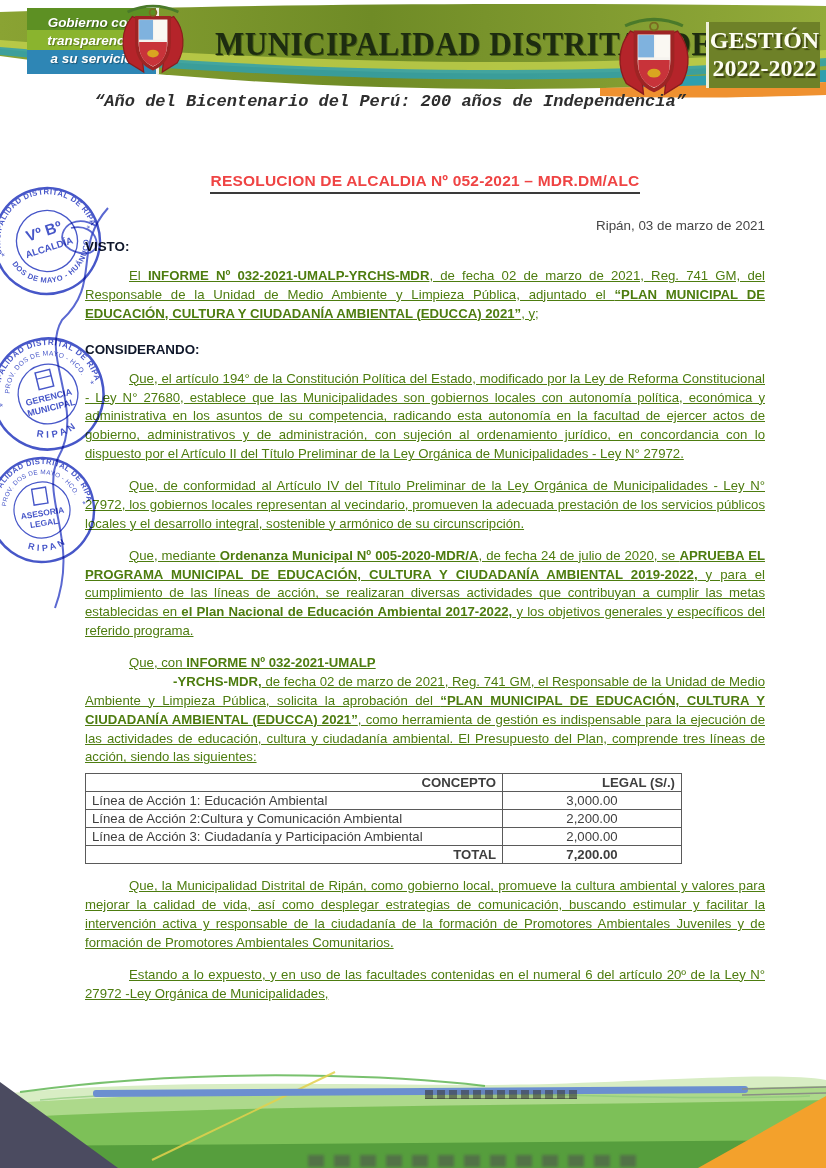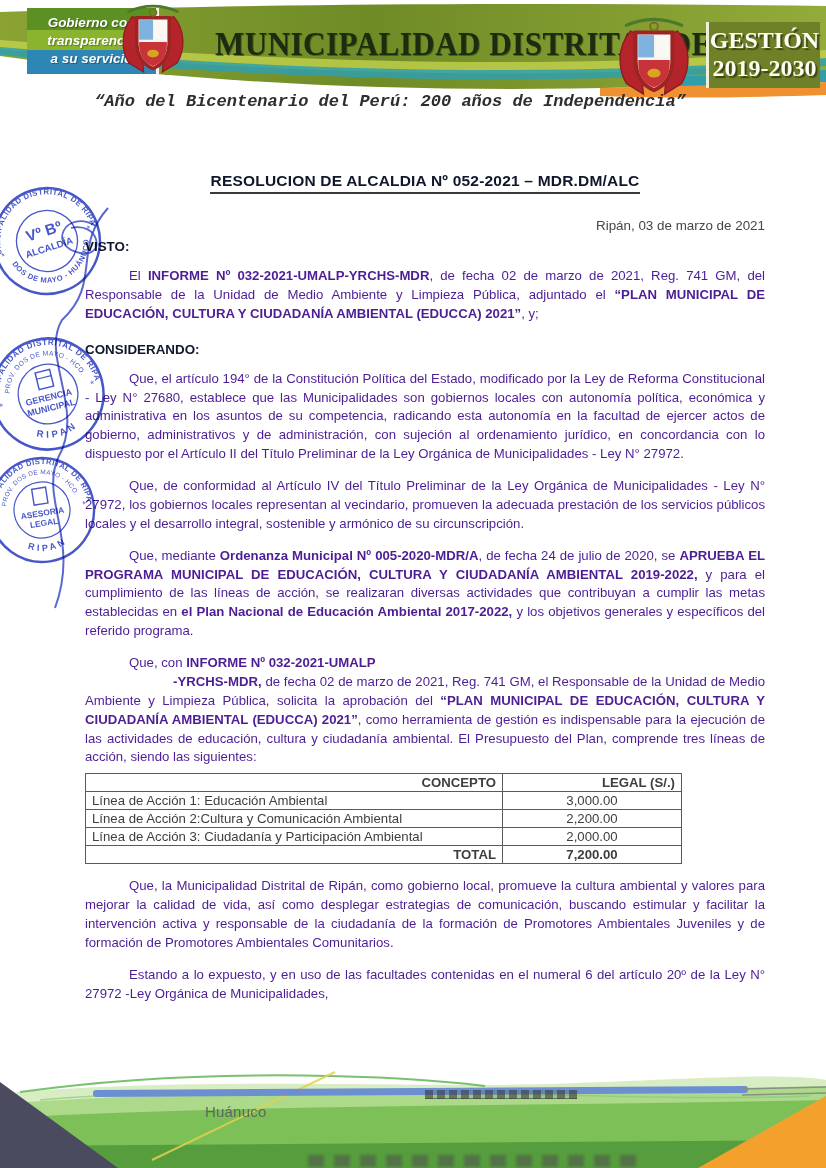--- a/index.html
+++ b/index.html
@@ -40,30 +40,30 @@
   .quote {
     position:absolute; top:92px; left:0; width:780px; text-align:center;
     font-family:Liberation Mono, monospace; font-style:italic; font-weight:bold;
     font-size:17px; color:#2e2e2e;
   }
 
   
   .content { position:absolute; top:150px; left:0; width:826px; padding:0 61px 0 85px; z-index:1; }
   .res-title-wrap { text-align:center; margin-top:22px; }
   .res-title {
-    display:inline-block; font-weight:bold; font-size:15.5px; color:#0f172a;
+    display:inline-block; font-weight:bold; font-size:15.5px; color:#ef4444;
     border-bottom:2px solid #3a3a3a; padding-bottom:2px; letter-spacing:.2px;
   }
   .date-line { text-align:right; margin-top:24px; font-size:13.4px; color:#464646; }
   .label { font-weight:bold; color:#0f172a; font-size:13.4px; }
   .visto-label { margin-top:6px; }
   .considerando-label { margin-top:18px; }
   .para {
     margin-top:13px; font-size:13.2px; line-height:1.43; text-align:justify;
-    text-indent:44px; color:#4c1d95;
+    text-indent:44px; color:#4d7c0f;text-decoration:underline;
   }
 
   
   .budget-table {
     border-collapse:collapse; margin-top:6px; width:597px; font-size:13.2px; color:#3e3e3e;
   }
   .budget-table th, .budget-table td { border:1.6px solid #5a5a5a; padding:1px 6px; }
   .budget-table th { font-weight:bold; text-align:right; }
   .col-concept { width:417px; }
   .cell-cost { text-align:center; }
@@ -139,21 +139,21 @@
     </svg>
 
     <div class="muni-title">MUNICIPALIDAD DISTRITAL DE RIPAN</div>
 
     <svg class="escudo escudo2" width="84" height="92" viewBox="0 0 64 60">
       <use href="#escudo"></use>
     </svg>
 
     <div class="gestion-box">
       <div>GESTIÓN</div>
-      <div>2019-2030</div>
+      <div>2022-2022</div>
     </div>
 
     <div class="quote">“Año del Bicentenario del Perú: 200 años de Independencia”</div>
   </div>
 
   <div class="content">
     <div class="res-title-wrap">
       <span class="res-title">RESOLUCION DE ALCALDIA Nº 052-2021 – MDR.DM/ALC</span>
     </div>
 
@@ -284,19 +284,18 @@
     <path d="M40,40 C300,18 620,44 810,36" fill="none" stroke="#8cc97a" stroke-width="1.5" opacity="0.7"></path>
     <path d="M152,100 L335,12" stroke="#e3d14d" stroke-width="2" opacity="0.85"></path>
     <rect x="93" y="28" width="655" height="7" rx="3" fill="#6b8fd0" transform="rotate(-0.35 420 31)"></rect>
     <line x1="742" y1="29" x2="826" y2="27" stroke="#8a8f85" stroke-width="1.4"></line>
     <line x1="742" y1="35" x2="826" y2="33" stroke="#8a8f85" stroke-width="1.4"></line>
     <path d="M0,22 L118,108 L0,108 Z" fill="#4b4b60"></path>
     <path d="M826,36 L826,108 L698,108 Z" fill="#f3a12c"></path>
   </svg>
 
   <div class="footer-address">
-    <div>Huánuco</div>
   </div>
 
   <div class="illegible-line"></div>
   <div class="cutoff-text"></div>
 
 </div>
 
 </body></html>

